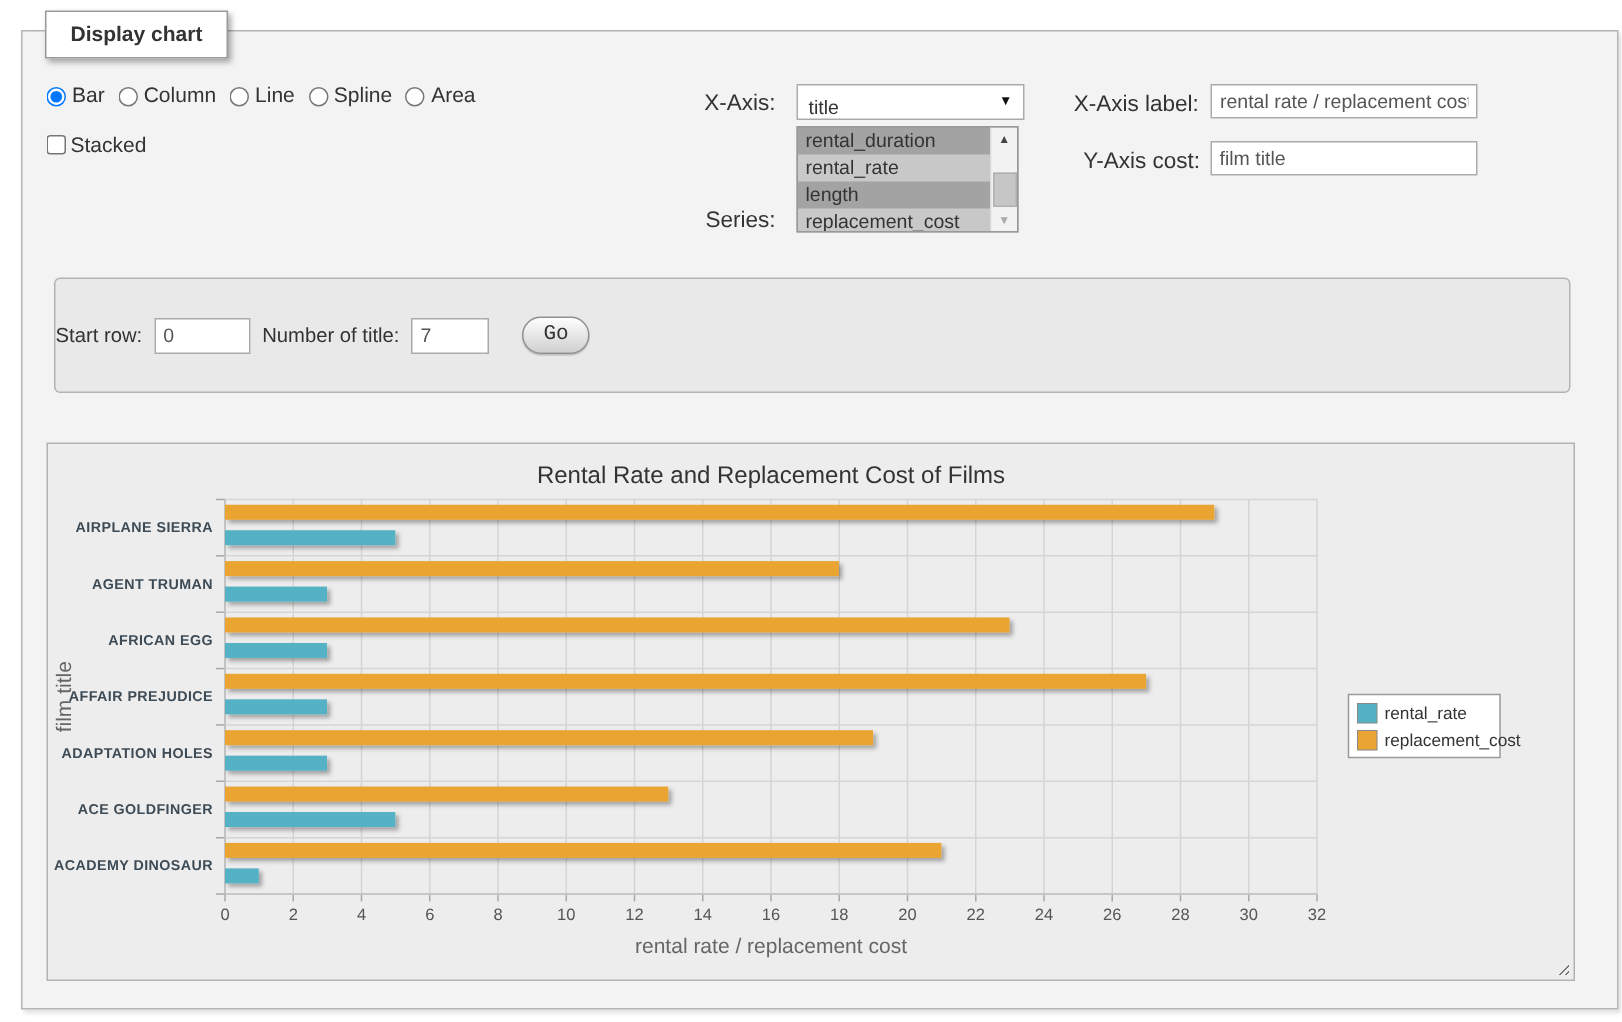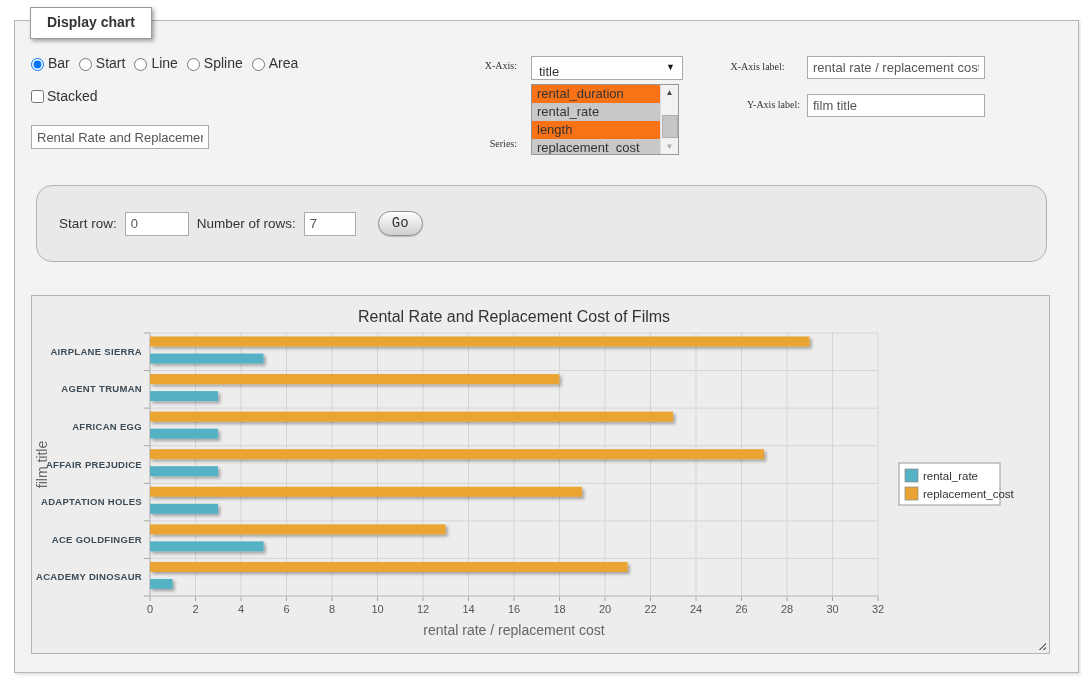--- a/index.html
+++ b/index.html
@@ -2,53 +2,53 @@
 <html><head>
 <meta charset="utf-8">
 <style>
   html,body{margin:0;padding:0;background:#fff;font-family:"Liberation Sans","DejaVu Sans",sans-serif;}
   .page{position:relative;width:1081px;height:681px;background:#fff;overflow:hidden;}
   .panel{position:absolute;left:14px;top:20px;width:1063px;height:651px;background:#f3f3f3;
          border:1px solid #b5b5b5;box-shadow:2px 2px 3px rgba(0,0,0,0.12);}
   .panel-legend{position:absolute;top:-14px;left:15px;background:#fff;border:1px solid #999;
          padding:6px 16px 8px;font-weight:bold;font-size:14px;color:#333;
          box-shadow:2px 2px 4px rgba(0,0,0,0.35);}
-  .lbl{position:absolute;font-size:10px;color:#333;font-family:Liberation Serif, serif;}
+  .lbl{position:absolute;font-size:15px;color:#333;}
   .radio-row{position:absolute;left:16px;top:34px;display:flex;align-items:center;gap:9px;
          font-size:14px;color:#333;}
   .radio-item{display:flex;align-items:flex-end;gap:4px;}
   .radio-item input{margin:0;}
   .stacked-row{position:absolute;left:16px;top:67px;display:flex;align-items:center;gap:3px;
          font-size:14px;color:#333;}
   .stacked-row input{margin:0;}
   .text-input{border:1px solid #aaa;background:#fff;font-family:inherit;font-size:13px;
          color:#555;padding:3px 5px;box-sizing:border-box;}
   .title-input{position:absolute;left:16px;top:104px;width:178px;height:24px;}
   .xaxis-lbl{left:400px;top:39px;width:102px;text-align:right;}
   .selectbox{position:absolute;left:516px;top:35px;width:152px;height:24px;background:#fff;
          border:1px solid #aaa;box-sizing:border-box;font-size:13px;color:#333;
          display:flex;align-items:flex-end;padding-left:7px;}
   .sel-arrow{position:absolute;right:7px;top:5px;font-size:9px;color:#111;}
   .series-lbl{left:400px;top:117px;width:102px;text-align:right;}
-  .listbox{position:absolute;left:516px;top:63px;width:148px;height:71px;background:#f97316;
+  .listbox{position:absolute;left:516px;top:63px;width:148px;height:71px;background:#a3a3a3;
          border:1px solid #999;box-sizing:border-box;overflow:hidden;}
   .list-item{font-size:13px;color:#333;padding:1px 5px;height:16px;line-height:15px;white-space:nowrap;}
   .list-item.sel{background:#c8c8c8;}
   .sb{position:absolute;top:0;right:0;width:17px;height:100%;background:#f2f2f2;border-left:1px solid #ddd;}
   .sb-btn{height:15px;text-align:center;font-size:8px;line-height:15px;}
   .sb-btn.up{color:#444;}
   .sb-btn.down{position:absolute;bottom:0;width:100%;color:#aaa;}
   .sb-thumb{position:absolute;top:44%;left:1px;width:14px;height:30%;background:#c6c6c6;border:1px solid #b0b0b0;}
   .xlab-lbl{left:680px;top:40px;width:125px;text-align:center;}
   .xlab-input{position:absolute;left:792px;top:35px;width:178px;height:23px;}
   .ylab-lbl{left:660px;top:78px;width:125px;text-align:right;}
   .ylab-input{position:absolute;left:792px;top:73px;width:178px;height:23px;}
   .rows-box{position:absolute;left:21px;top:164px;width:1011px;height:77px;background:#e9e9e9;
-         border:1px solid #b3b3b3;border-radius:16px;display:flex;align-items:center;
-         padding-left:22px;box-sizing:border-box;gap:8px;font-size:13.5px;color:#333;}
+         border:1px solid #b3b3b3;border-radius:4px;display:flex;align-items:center;
+         box-sizing:border-box;gap:8px;font-size:13.5px;color:#333;}
   .small-input{width:64px;height:24px;}
   .small-input2{width:52px;height:24px;}
   .go-btn{margin-left:14px;border:1px solid #909090;border-radius:13px;
          background:linear-gradient(#fefefe,#cfcfcf);padding:3px 13px 4px;font-family:Liberation Mono, monospace;
          font-size:14px;color:#333;box-shadow:0 1px 1px rgba(0,0,0,0.2);cursor:pointer;}
   .chart-box{position:absolute;left:16px;top:274px;width:1017px;height:357px;background:#ededed;
          border:1px solid #b3b3b3;}
   .resize-handle{position:absolute;right:3px;bottom:3px;width:10px;height:10px;
          background:repeating-linear-gradient(135deg,#777 0 1px,transparent 1px 3px);
          clip-path:polygon(100% 0,100% 100%,0 100%);cursor:nwse-resize;}
@@ -60,42 +60,41 @@
   <div class="panel">
     <div class="panel-legend">Display chart</div>
 
     <div class="radio-row" id="radio-row">
         <label class="radio-item">
           <input type="radio" name="charttype" checked="" style="">
           <span>Bar</span>
         </label>
         <label class="radio-item">
           <input type="radio" name="charttype" style="">
-          <span>Start</span>
+          <span>Column</span>
         </label>
         <label class="radio-item">
           <input type="radio" name="charttype" style="">
           <span>Line</span>
         </label>
         <label class="radio-item">
           <input type="radio" name="charttype" style="">
           <span>Spline</span>
         </label>
         <label class="radio-item">
           <input type="radio" name="charttype" style="">
           <span>Area</span>
         </label>
       </div>
 
     <label class="stacked-row">
       <input type="checkbox" style="">
       <span>Stacked</span>
     </label>
 
-    <input class="text-input title-input" value="Rental Rate and Replacemer" style="">
 
     <div class="lbl xaxis-lbl">X-Axis:</div>
     <div class="selectbox">
       <span>title</span>
       <span class="sel-arrow">▼</span>
     </div>
 
     <div class="lbl series-lbl">Series:</div>
     <div class="listbox">
       <div id="series-options">
@@ -107,27 +106,27 @@
       <div class="sb">
         <div class="sb-btn up">▲</div>
         <div class="sb-thumb"></div>
         <div class="sb-btn down">▼</div>
       </div>
     </div>
 
     <div class="lbl xlab-lbl">X-Axis label:</div>
     <input class="text-input xlab-input" value="rental rate / replacement cost" style="">
 
-    <div class="lbl ylab-lbl">Y-Axis label:</div>
+    <div class="lbl ylab-lbl">Y-Axis cost:</div>
     <input class="text-input ylab-input" value="film title" style="">
 
     <div class="rows-box">
       <span>Start row:</span>
       <input class="text-input small-input" value="0" style="">
-      <span>Number of rows:</span>
+      <span>Number of title:</span>
       <input class="text-input small-input2" value="7" style="">
       <button class="go-btn">Go</button>
     </div>
 
     <div class="chart-box">
       <svg id="chart-svg" width="1015" height="355" viewBox="0 0 1015 355">
           <defs>
             <filter id="bs" x="-20%" y="-60%" width="160%" height="260%">
               <feDropShadow dx="2.2" dy="2.2" stdDeviation="1.4" flood-color="#000" flood-opacity="0.32"></feDropShadow>
             </filter>

